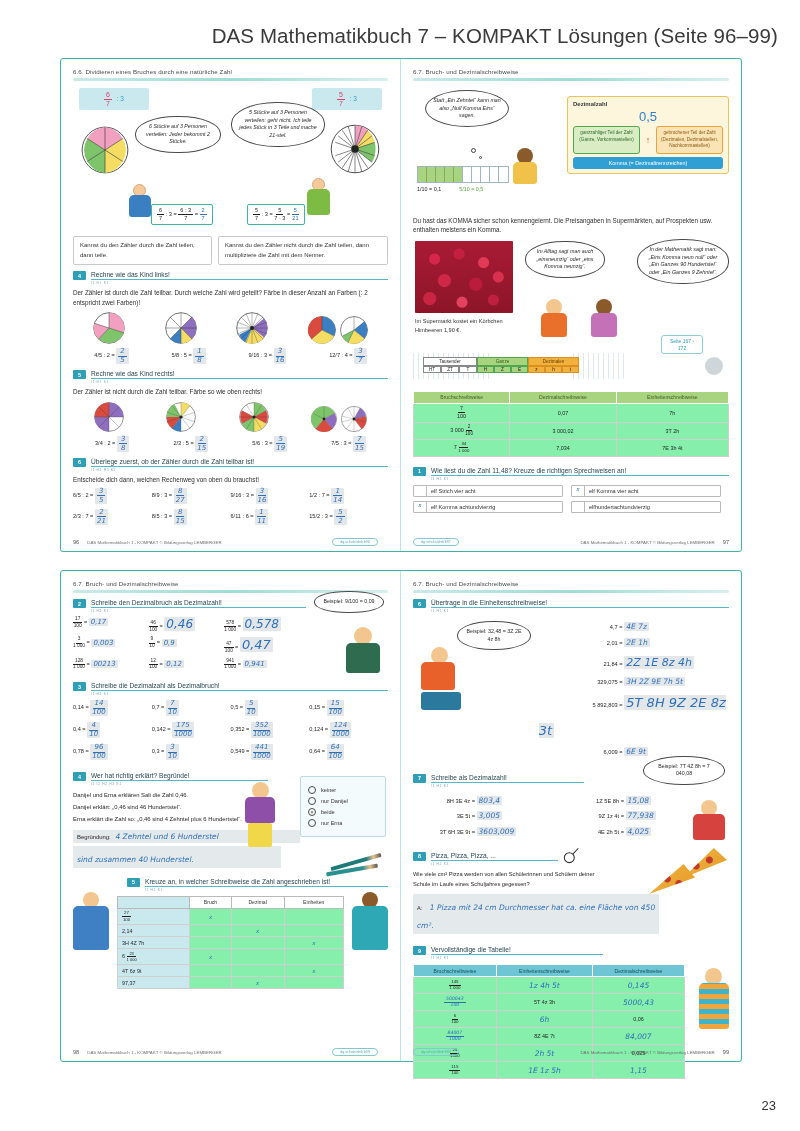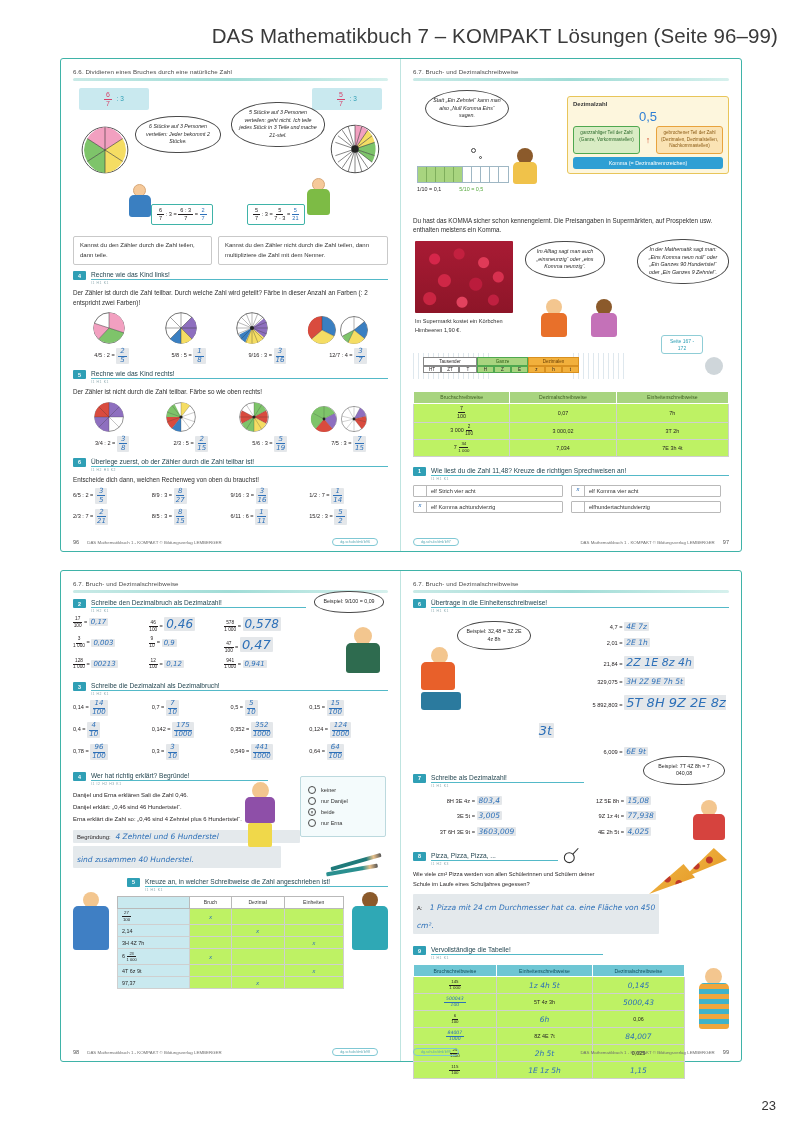--- a/index.html
+++ b/index.html
@@ -67,21 +67,21 @@
   .bub {
     border:1px solid #4a4a4a; border-radius:48%; background:#fff;
     font-size:5.3px; font-style:italic; text-align:center; color:#2a2a2a;
     padding:6px 7px; line-height:1.45; position:absolute;
   }
   .thought { border-radius:50%; }
 
   
   table { border-collapse: collapse; width:100%; font-size:5.4px; }
   th { background:#a8d47f; color:#3d5c22; font-weight:400; padding:2.5px 2px; border:.6px solid #fff; text-align:center; font-size:5.1px; }
-  td { border:.6px solid #cfcfcf; padding:2.5px 2px; text-align:center; background:#bef264; }
+  td { border:.6px solid #cfcfcf; padding:2.5px 2px; text-align:center; background:#86efac; }
   table.teal th { background:#6ec6d4; color:#12505c; }
   table.plainhead th { background:#fff; color:#333; border:.6px solid #b9b9b9; }
 
   
   .ckrow { display:flex; gap:8px; margin-top:4px; }
   .ck { display:flex; border:.8px solid #b9b9b9; border-radius:1px; font-size:5.6px; width:150px; }
   .ck .bx { width:13px; border-right:.8px solid #b9b9b9; text-align:center; color:#2d70b8; font-style:italic; font-family:"DejaVu Sans",sans-serif; }
   .ck .lb { padding:2px 4px; color:#333; }
 
   

